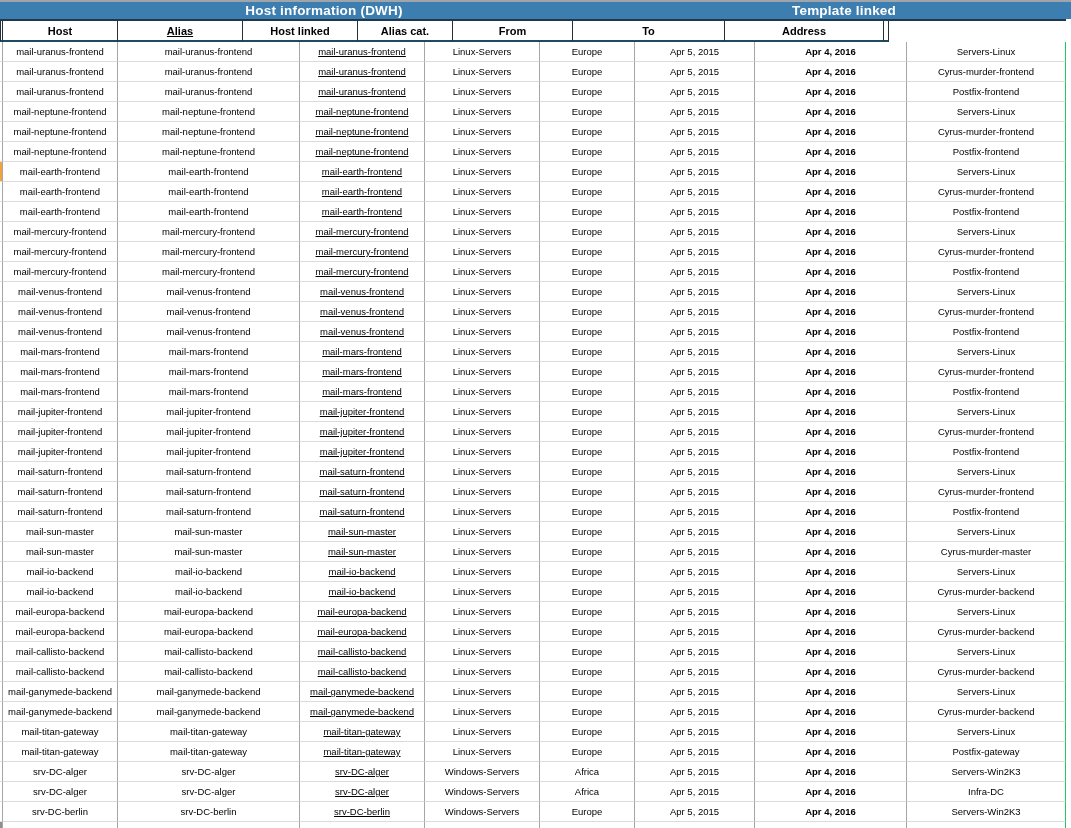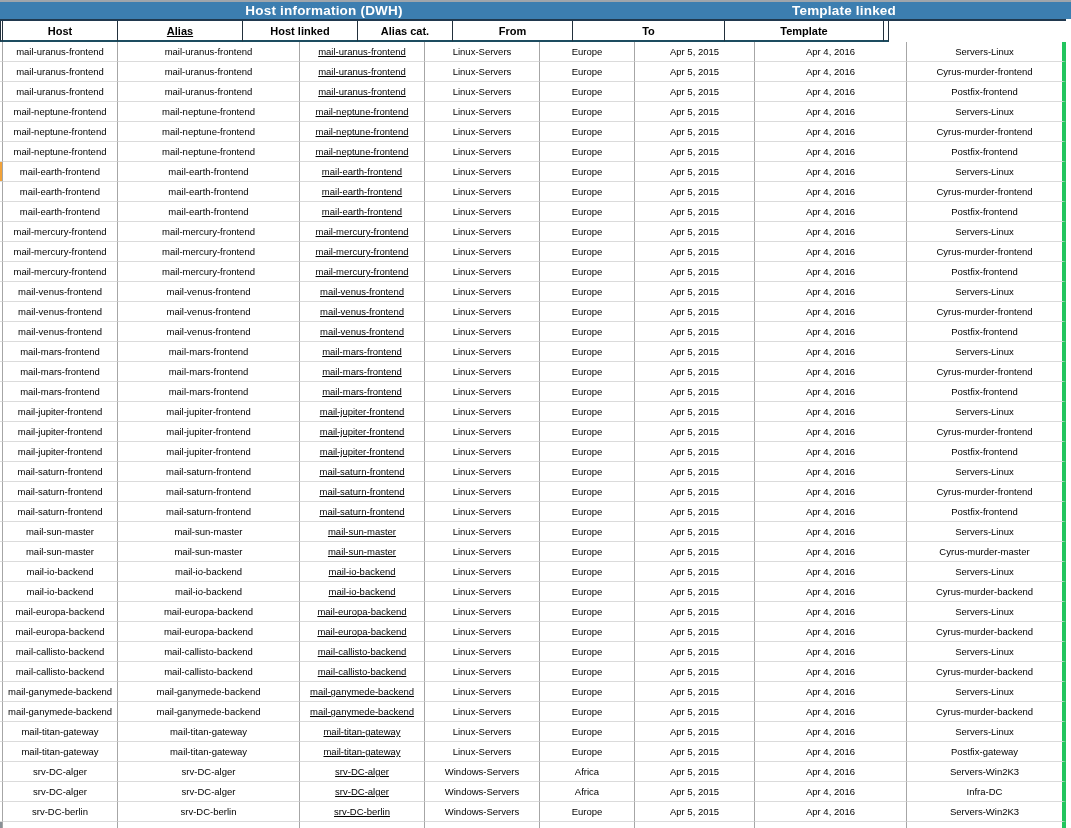--- a/index.html
+++ b/index.html
@@ -31,22 +31,22 @@
   }
   .header-row .w-sliver { border-left:1px solid #22303C; }
 
   .w-sliver   { width:3px; padding:0; }
   .w-host     { width:115px; }
   .w-ip       { width:182px; }
   .w-alias    { width:125px;text-decoration:underline; }
   .w-group    { width:115px; }
   .w-cat      { width:95px; }
   .w-from     { width:120px; }
-  .w-to       { width:152px; }
-  .w-template { width:159px; border-right:4px solid #22c55e; }
+  .w-to       { width:152px;font-weight:bold; }
+  .w-template { width:159px; border-right:1px solid #22c55e; }
   .w-gap      { width:5px; border-right:none; border-bottom:none; }
 
   .row.marked .w-sliver { background:var(--marker); }
 
   .partial-row { height:6px; }
   .partial-row .cell { border-bottom:none; }
   .bottom-left-mark { position:absolute; left:0; bottom:0; width:2px; height:6px; background:#8A9096; }
 </style>
 </head>
 <body>
@@ -65,21 +65,21 @@
   </div>
 
   <div class="row header-row">
     <div class="cell w-sliver"></div>
     <div class="cell w-host">Host</div>
     <div class="cell w-alias">Alias</div>
     <div class="cell w-group">Host linked</div>
     <div class="cell w-cat">Alias cat.</div>
     <div class="cell w-from">From</div>
     <div class="cell w-to">To</div>
-    <div class="cell w-template">Template</div>
+    <div class="cell w-template">Address</div>
     <div class="cell w-gap"></div>
   </div>
 
   <div>
       <div class="row">
       <div class="cell w-sliver"></div>
       <div class="cell w-host">mail-uranus-frontend</div>
       <div class="cell w-ip">mail-uranus-frontend</div>
       <div class="cell w-alias">mail-uranus-frontend</div>
       <div class="cell w-group">Linux-Servers</div>

